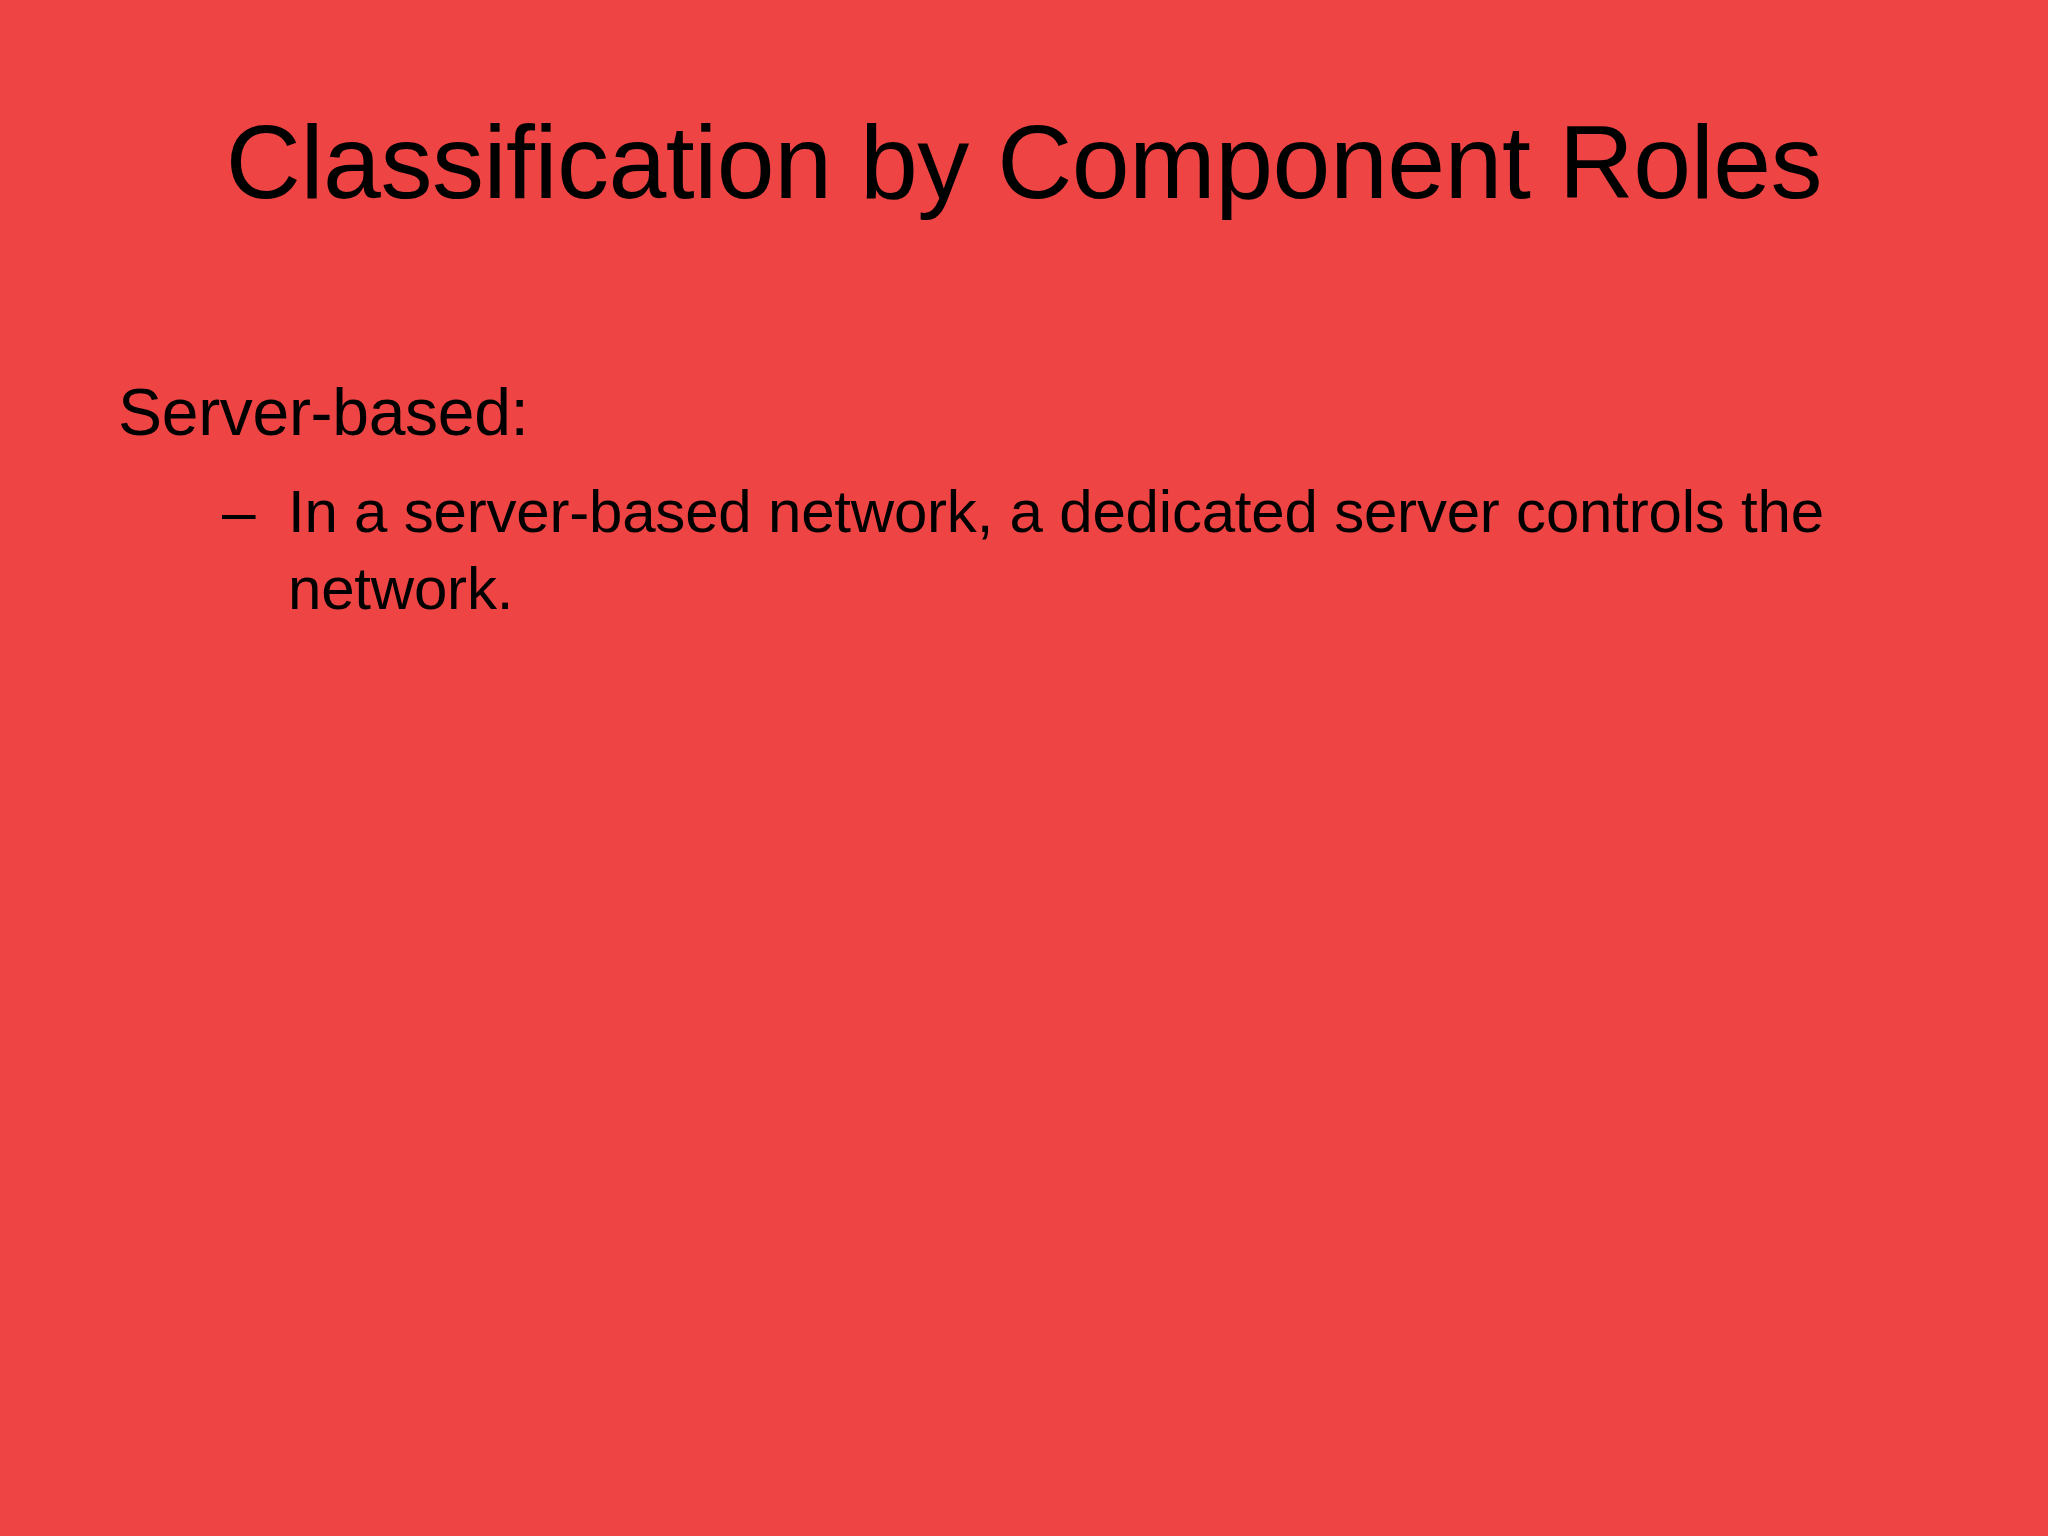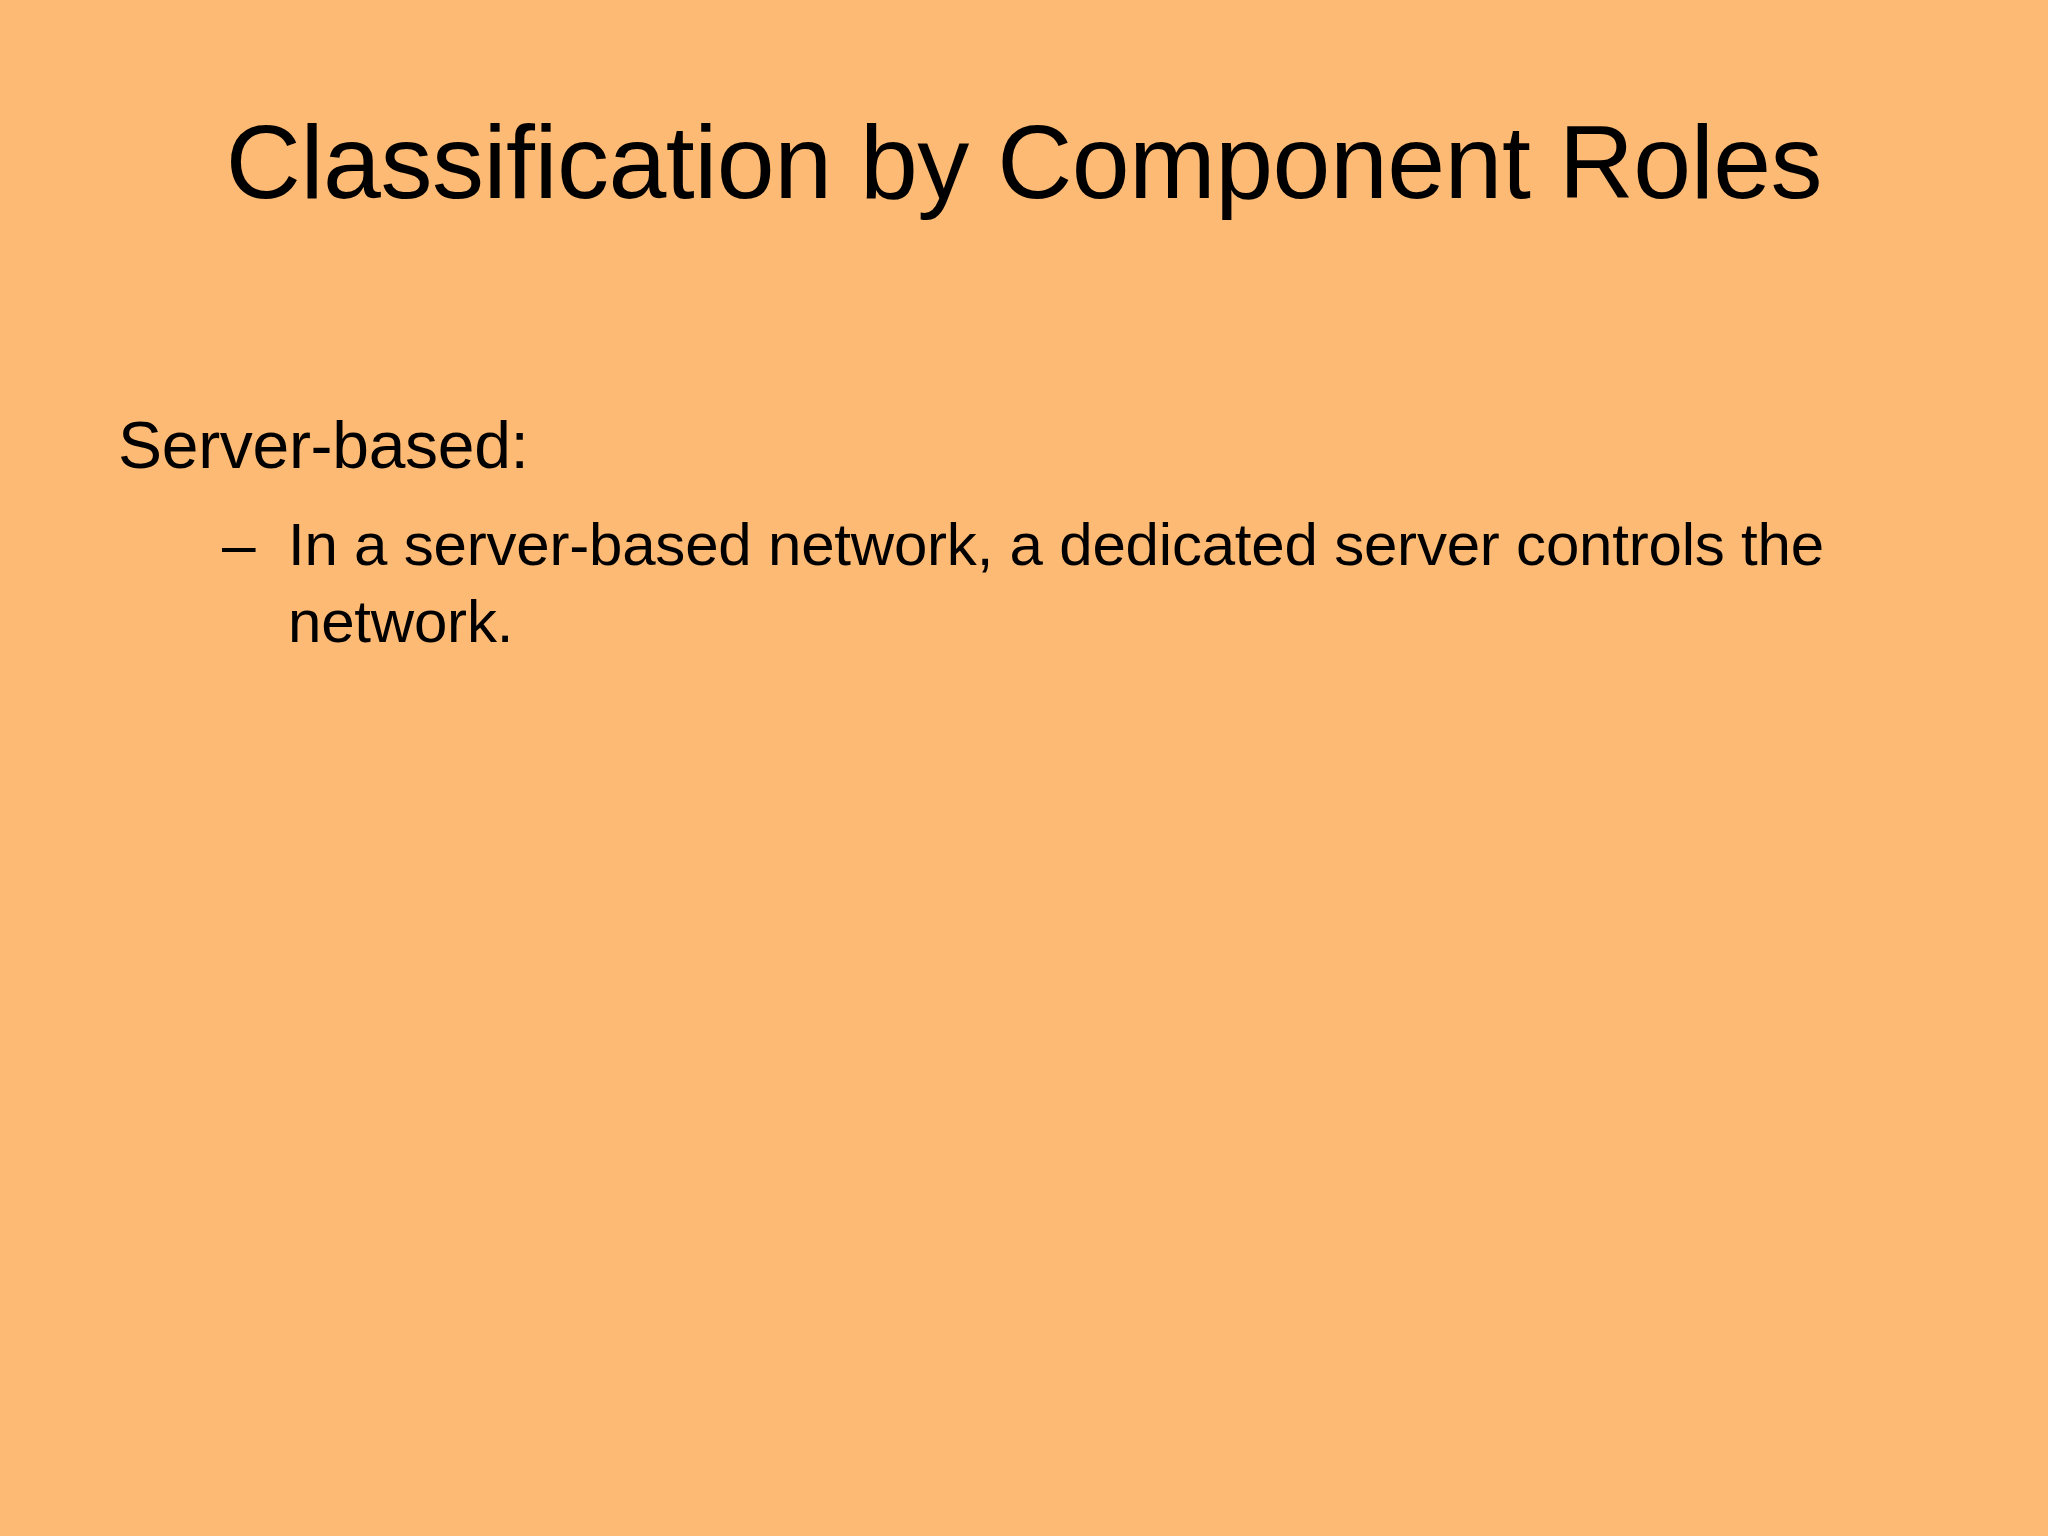--- a/index.html
+++ b/index.html
@@ -14,21 +14,21 @@
     overflow: hidden;
     font-family: "Liberation Sans", sans-serif;
     color: #000000;
     -webkit-font-smoothing: antialiased;
   }
 
   .slide {
     position: relative;
     width: 2048px;
     height: 1536px;
-    background: #fdba74;
+    background: #ef4444;
     box-sizing: border-box;
   }
 
   
   .slide-title {
     position: absolute;
     left: 160px;
     top: 34px;
     width: 1728px;
     text-align: center;
@@ -49,21 +49,20 @@
   }
 
   .level1 {
     font-size: 66px;
     line-height: 1.06;
     padding-left: 118px;
     padding-right: 120px;
     margin-bottom: 26px;
     color: #000000;
     letter-spacing: -0.3px;
-    margin-top: 33px;
   }
 
   .bullet-list {
     margin: 0;
     padding: 0;
     list-style: none;
   }
 
   .bullet-item {
     position: relative;

